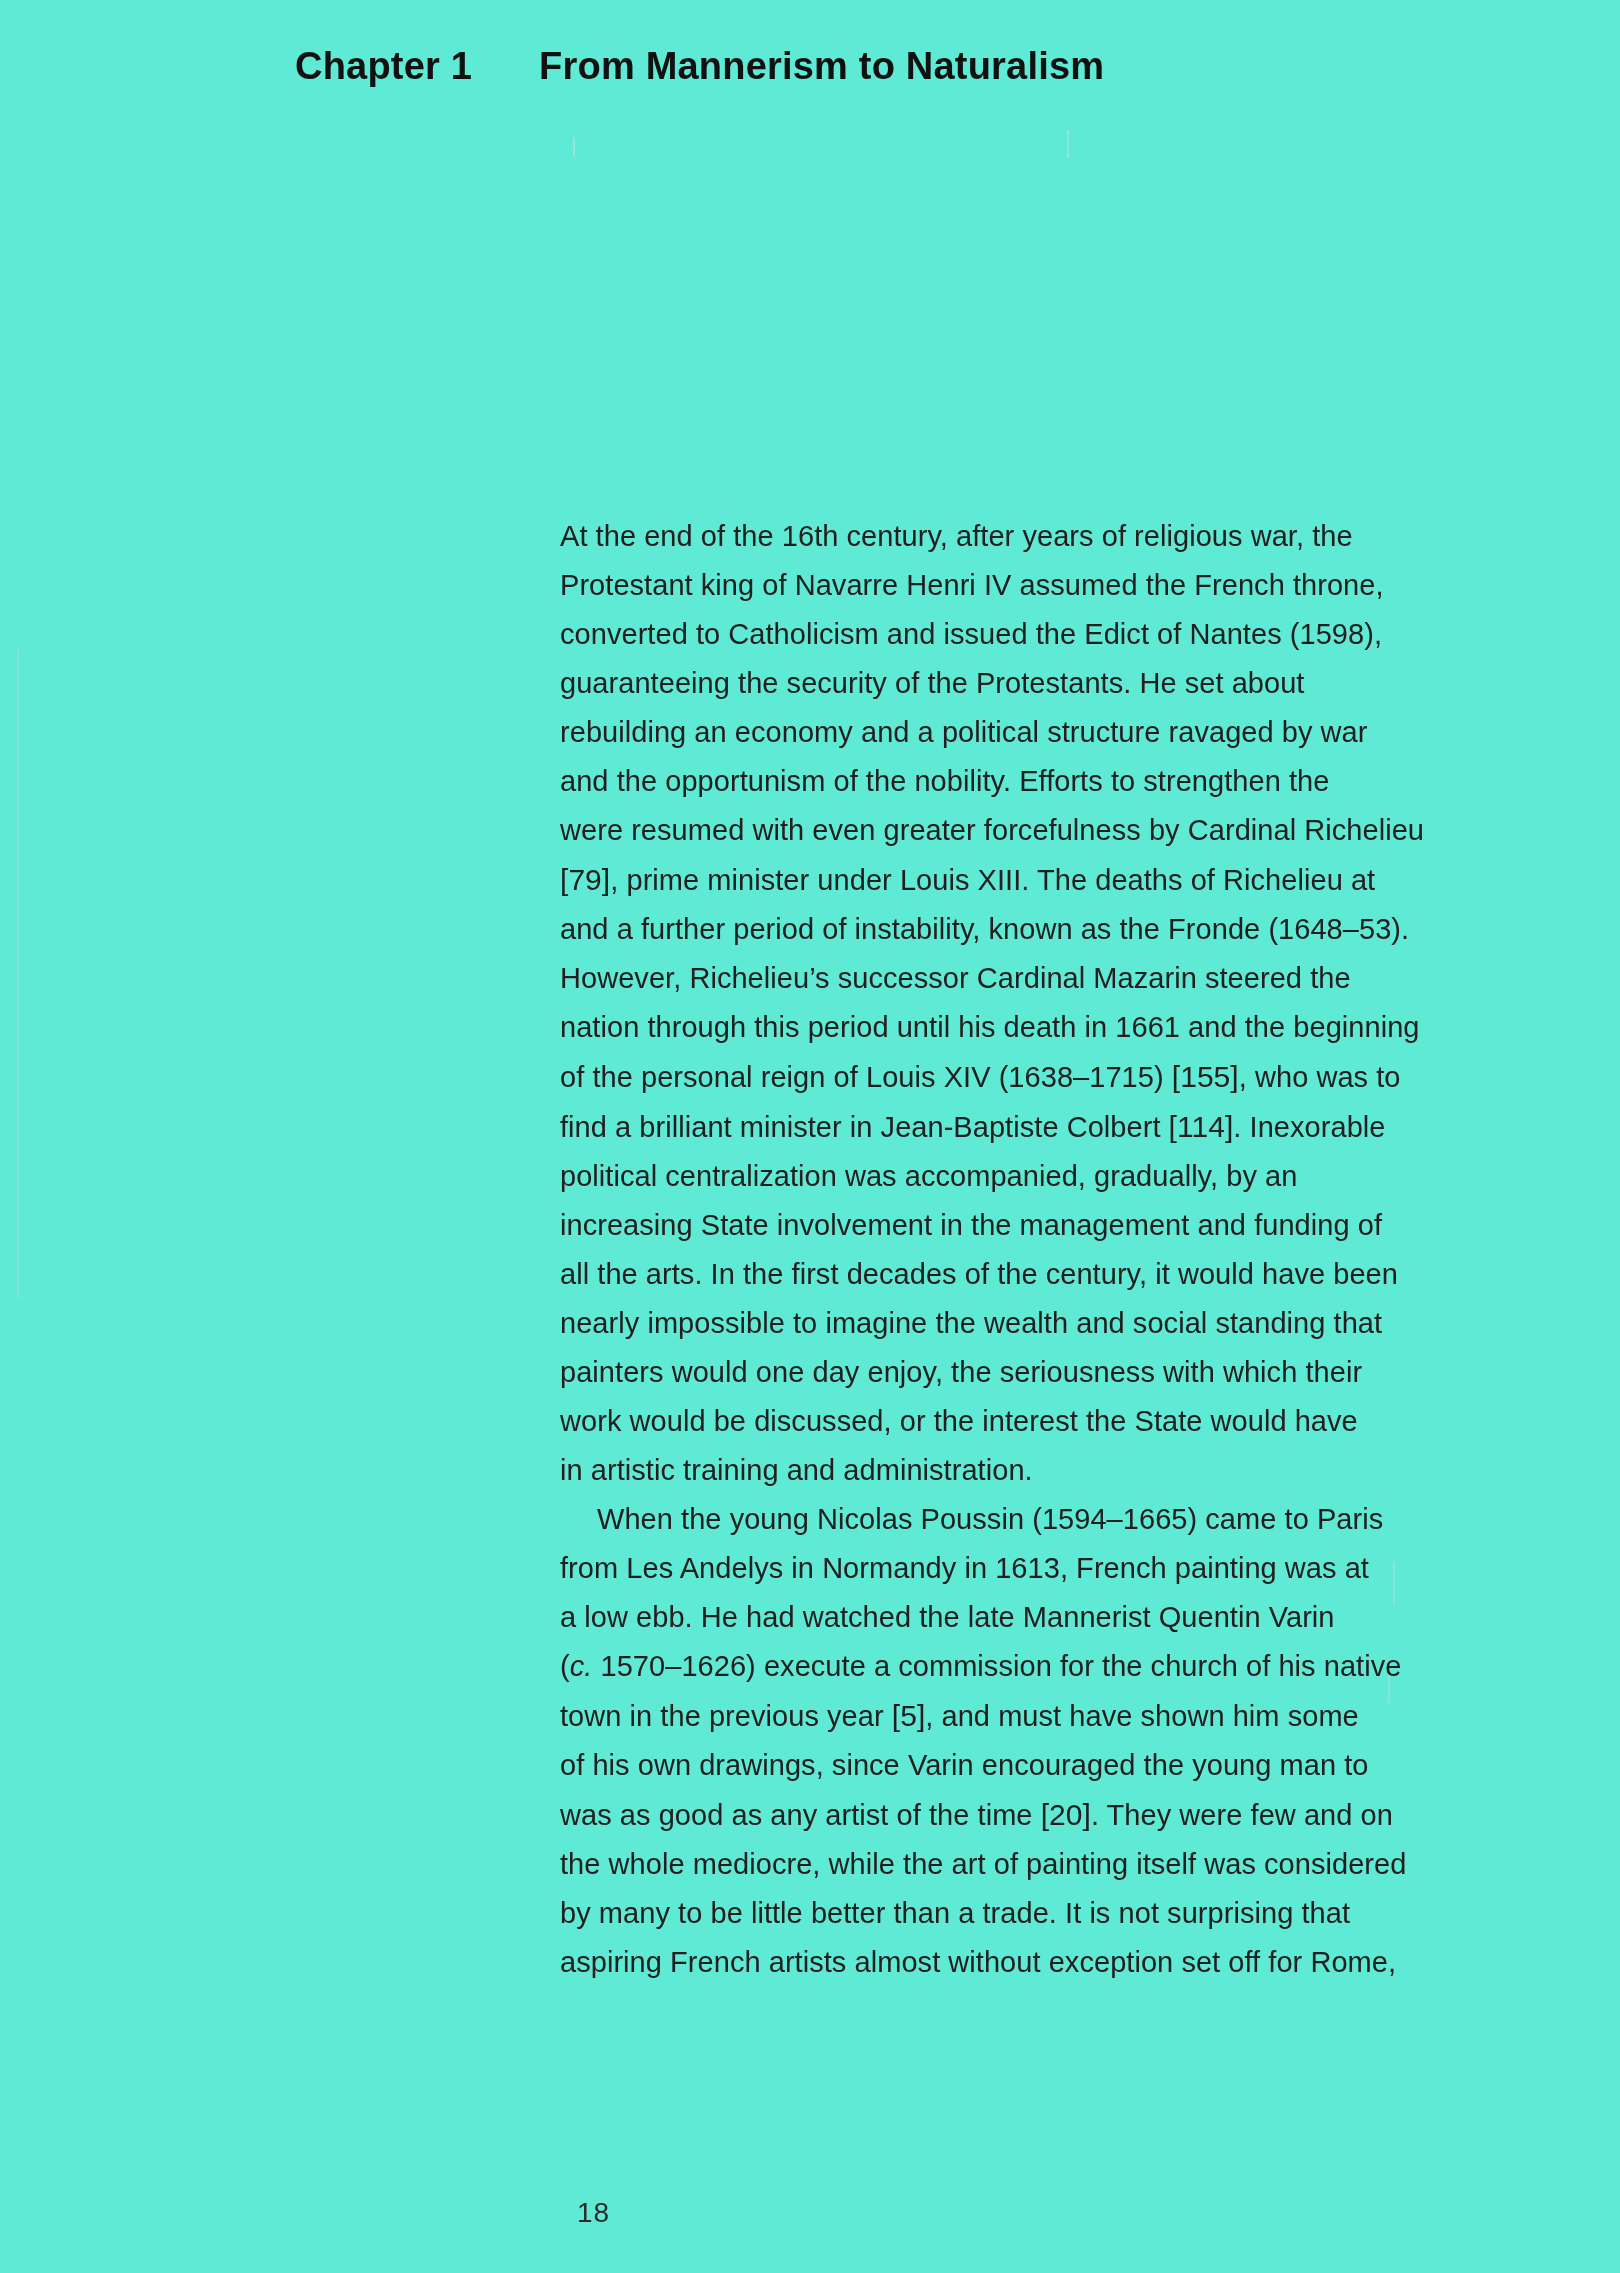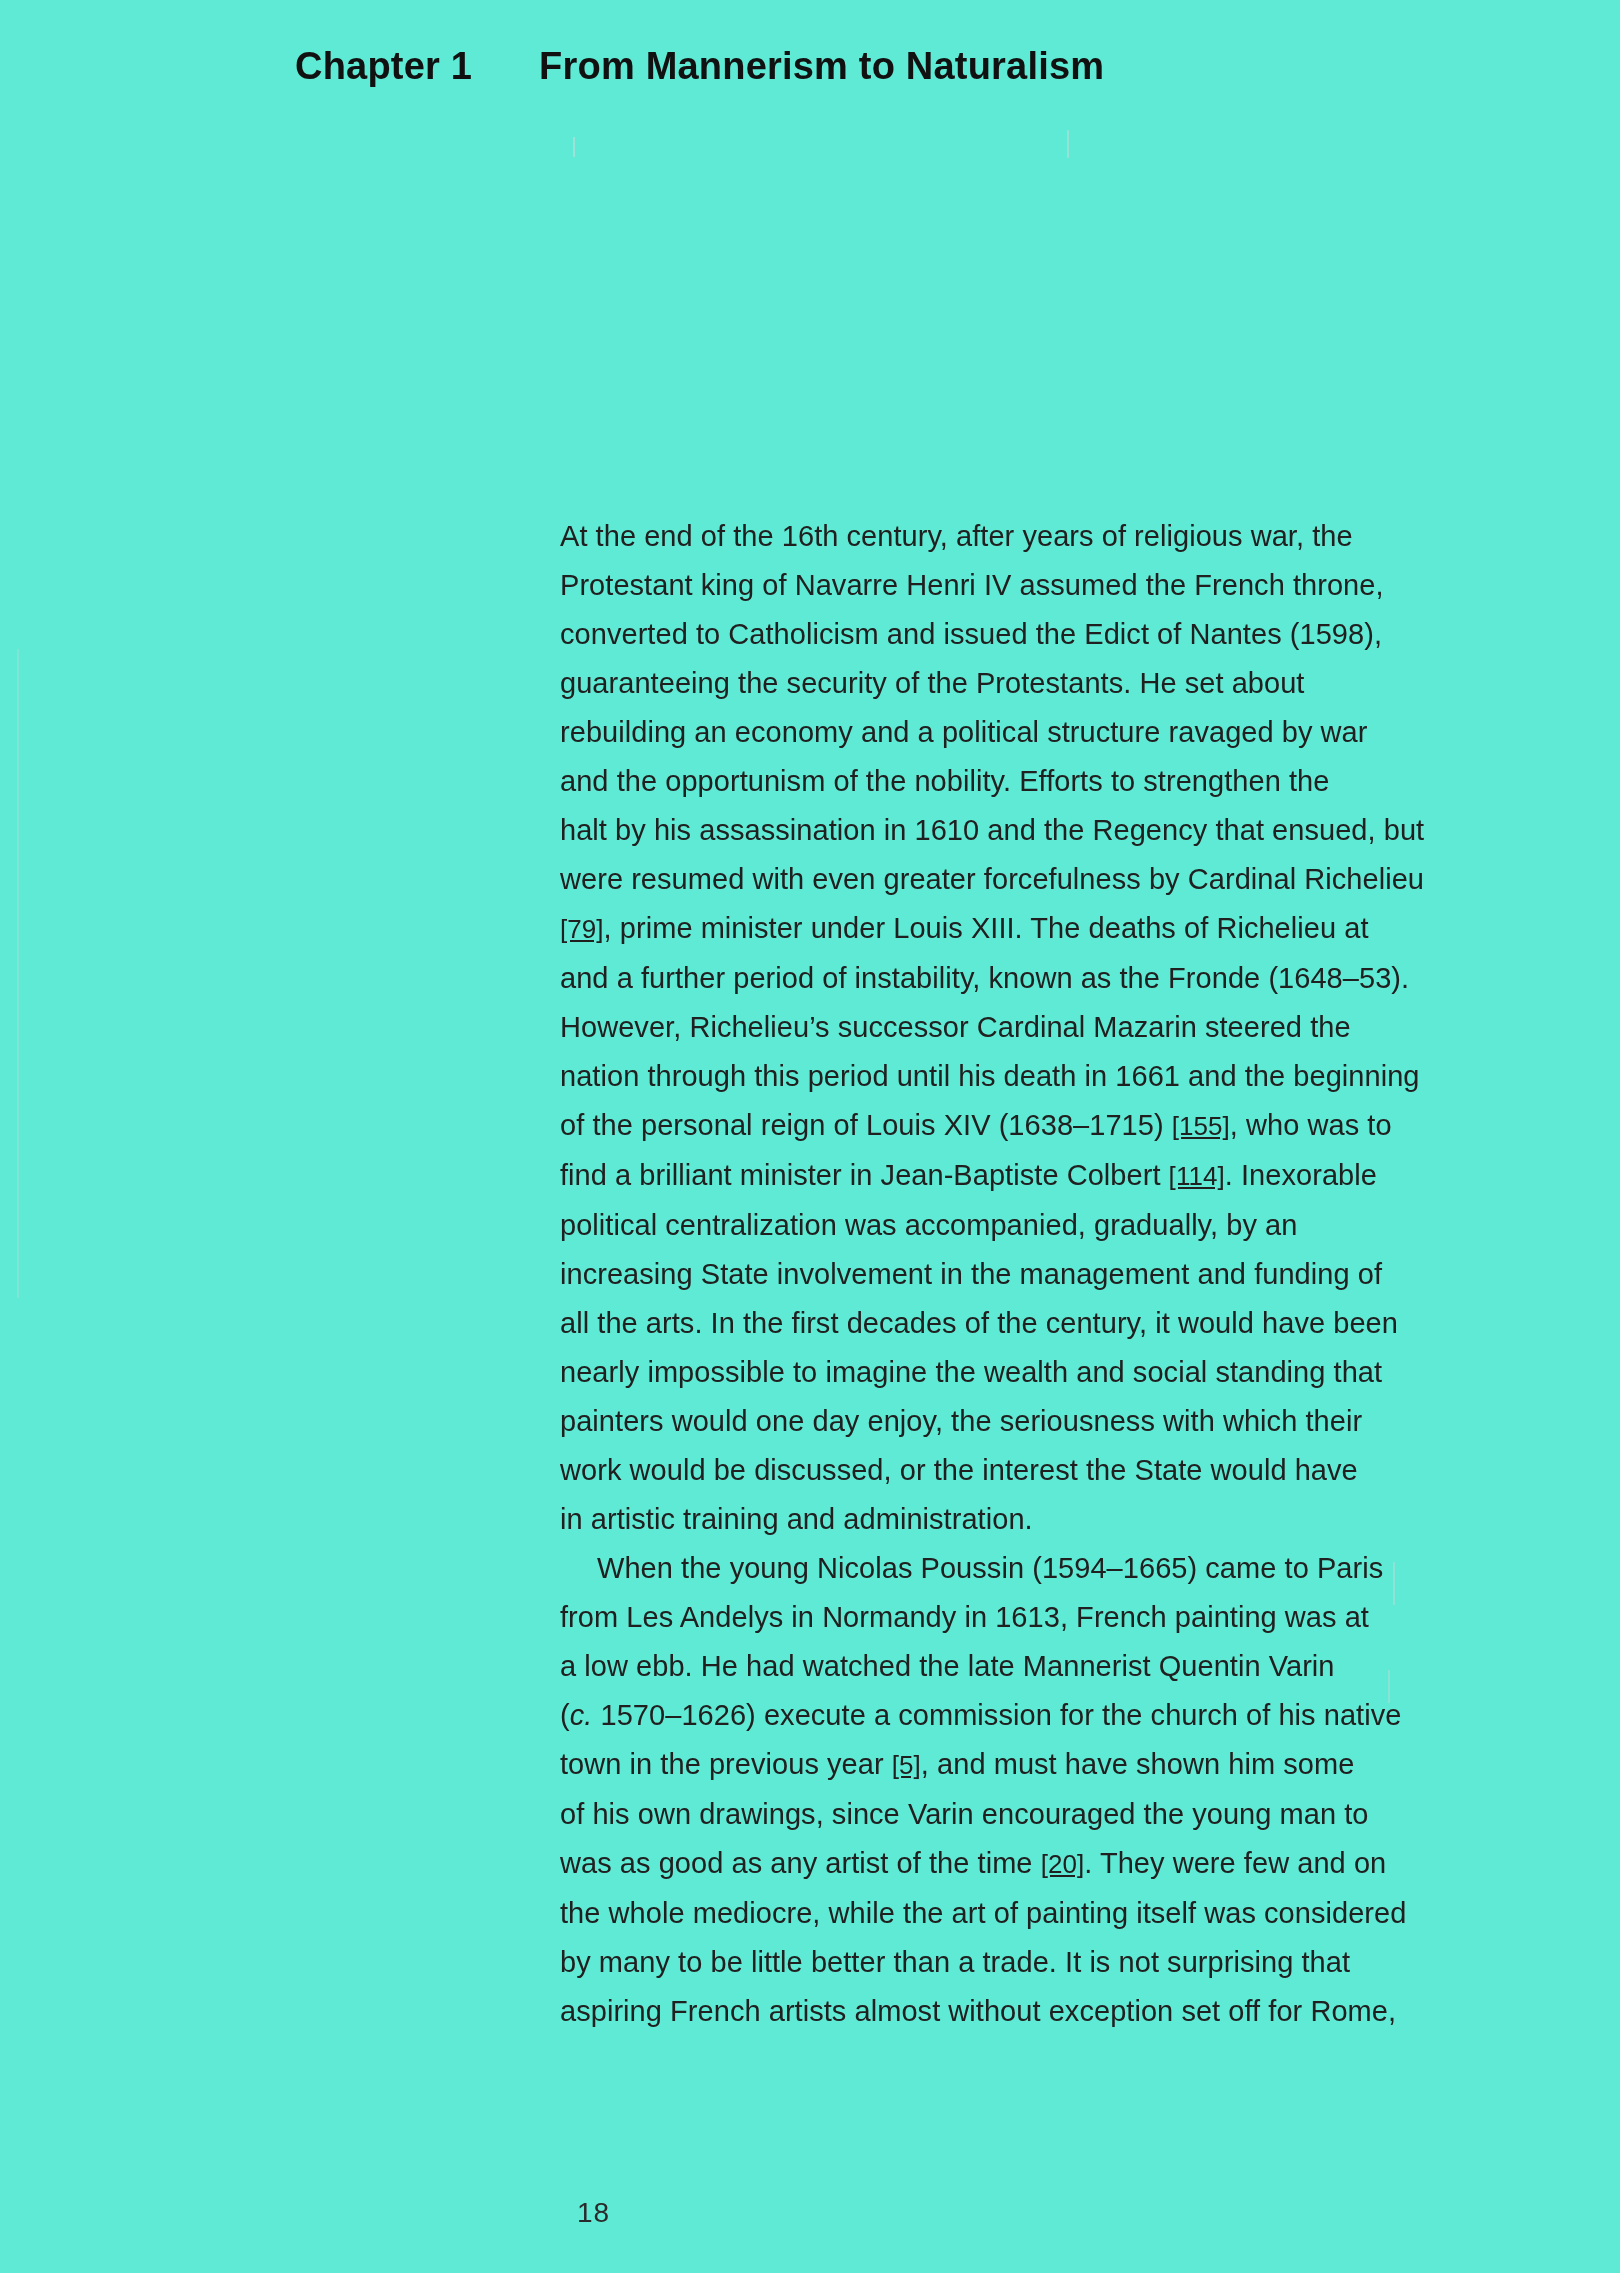--- a/index.html
+++ b/index.html
@@ -66,22 +66,21 @@
     white-space: pre;
     font-weight: 400;
   }
 
   .indent-first {
     padding-left: 37px;
   }
 
   
   .ref {
-    font-size: 26px;
-    text-decoration: underline;
+    font-size: 30px;
   }
 
   .ital {
     font-style: italic;
   }
 
   
   .folio {
     position: absolute;
     left: 577px;
@@ -115,21 +114,20 @@
   </div>
 
   <div class="text-column">
     <div class="para" id="para-0">
         <div class="body-line">At the end of the 16th century, after years of religious war, the</div>
         <div class="body-line">Protestant king of Navarre Henri IV assumed the French throne,</div>
         <div class="body-line">converted to Catholicism and issued the Edict of Nantes (1598),</div>
         <div class="body-line">guaranteeing the security of the Protestants. He set about</div>
         <div class="body-line">rebuilding an economy and a political structure ravaged by war</div>
         <div class="body-line">and the opportunism of the nobility. Efforts to strengthen the</div>
-        <div class="body-line">halt by his assassination in 1610 and the Regency that ensued, but</div>
         <div class="body-line">were resumed with even greater forcefulness by Cardinal Richelieu</div>
         <div class="body-line"><span class="ref">[79]</span>, prime minister under Louis XIII. The deaths of Richelieu at</div>
         <div class="body-line">and a further period of instability, known as the Fronde (1648–53).</div>
         <div class="body-line">However, Richelieu’s successor Cardinal Mazarin steered the</div>
         <div class="body-line">nation through this period until his death in 1661 and the beginning</div>
         <div class="body-line">of the personal reign of Louis XIV (1638–1715) <span class="ref">[155]</span>, who was to</div>
         <div class="body-line">find a brilliant minister in Jean-Baptiste Colbert <span class="ref">[114]</span>. Inexorable</div>
         <div class="body-line">political centralization was accompanied, gradually, by an</div>
         <div class="body-line">increasing State involvement in the management and funding of</div>
         <div class="body-line">all the arts. In the first decades of the century, it would have been</div>

